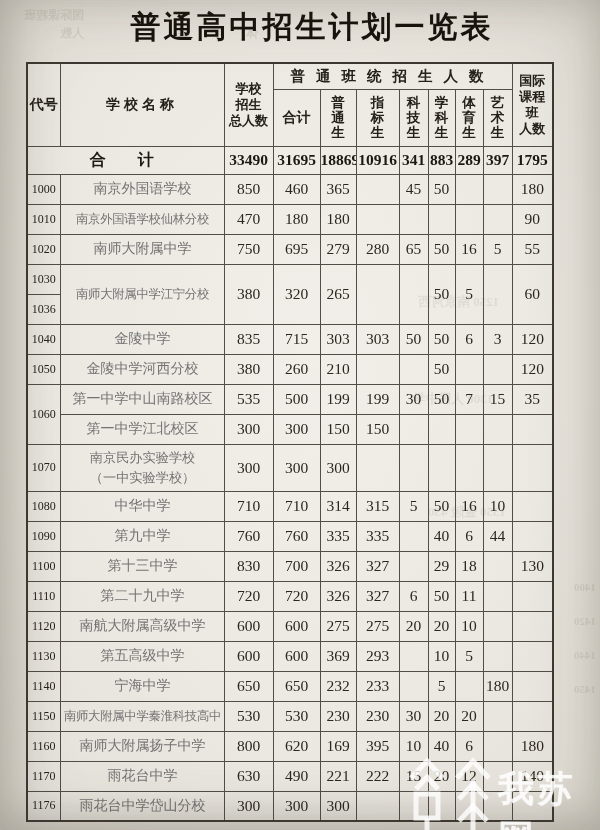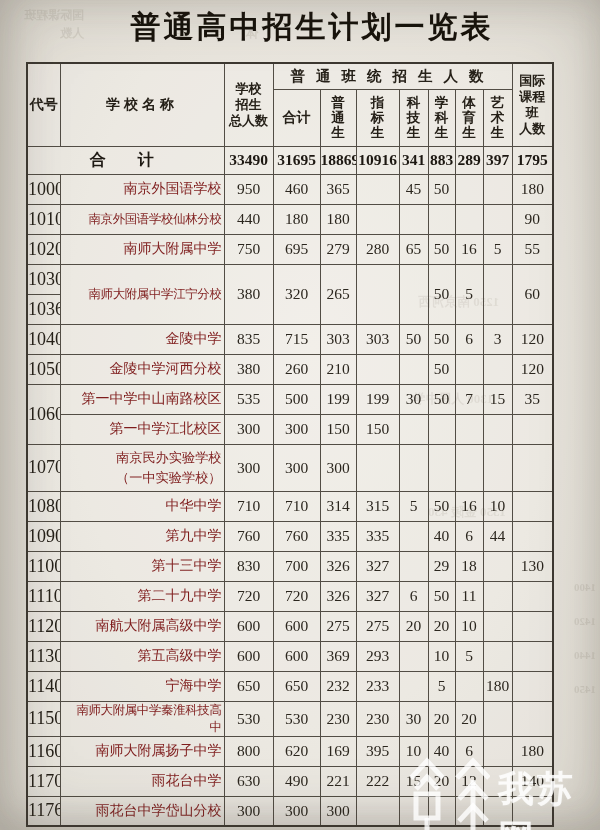--- a/index.html
+++ b/index.html
@@ -40,24 +40,24 @@
   thead tr.h2{height:57px;}
   th{font-weight:bold;font-size:14px;}
   th.sp{letter-spacing:4px;}
   th.gp{font-size:14.5px;letter-spacing:11px;margin-top:8px;}
   th.ml{white-space:pre-line;font-size:13px;line-height:1.22;}
   tr.h2 th.ml{font-size:13.5px;line-height:1.12;}
   tbody tr{height:30px;}
   tbody tr.summary{height:28px;}
   tbody tr.tall{height:60px;}
   tbody tr.twoline{height:47px;}
-  td.code{font-size:18px;}
+  td.code{font-size:12px;}
   td.code .c1{height:29px;line-height:29px;border-bottom:1px solid #524d45;}
   td.code .c2{height:29px;line-height:29px;}
-  td.name{text-align:right;padding-left:15px;padding-right:2px;font-size:14px;color:#7f1d1d;}
+  td.name{text-align:center;padding-left:3px;padding-right:2px;font-size:14px;color:#737373;}
   td.name.cond{font-size:12.4px;letter-spacing:-.3px;}
   td.name .n1,.n2{line-height:1.45;font-size:13.2px;}
   td.num{font-size:15.5px;color:#2b261e;}
   tr.summary td{font-weight:bold;color:#1d1812;}
   tr.summary td.num{font-size:15.5px;}
   td.slabel{font-size:16px;letter-spacing:8px;font-weight:bold;margin-left:40px;}
   
   .watermark{position:absolute;left:408px;top:757px;z-index:6;display:flex;align-items:flex-start;}
   .wm-logo{flex:0 0 auto;}
   .wm-text{margin-left:8px;}
@@ -140,34 +140,34 @@
           <td class="num">10916</td>
           <td class="num">341</td>
           <td class="num">883</td>
           <td class="num">289</td>
           <td class="num">397</td>
           <td class="num">1795</td>
         </tr>
         <tr>
           <td class="code">1000</td>
           <td class="name">南京外国语学校</td>
-          <td class="num">950</td>
+          <td class="num">850</td>
           <td class="num">460</td>
           <td class="num">365</td>
           <td class="num"></td>
           <td class="num">45</td>
           <td class="num">50</td>
           <td class="num"></td>
           <td class="num"></td>
           <td class="num">180</td>
         </tr>
         <tr>
           <td class="code">1010</td>
           <td class="name cond">南京外国语学校仙林分校</td>
-          <td class="num">440</td>
+          <td class="num">470</td>
           <td class="num">180</td>
           <td class="num">180</td>
           <td class="num"></td>
           <td class="num"></td>
           <td class="num"></td>
           <td class="num"></td>
           <td class="num"></td>
           <td class="num">90</td>
         </tr>
         <tr>

